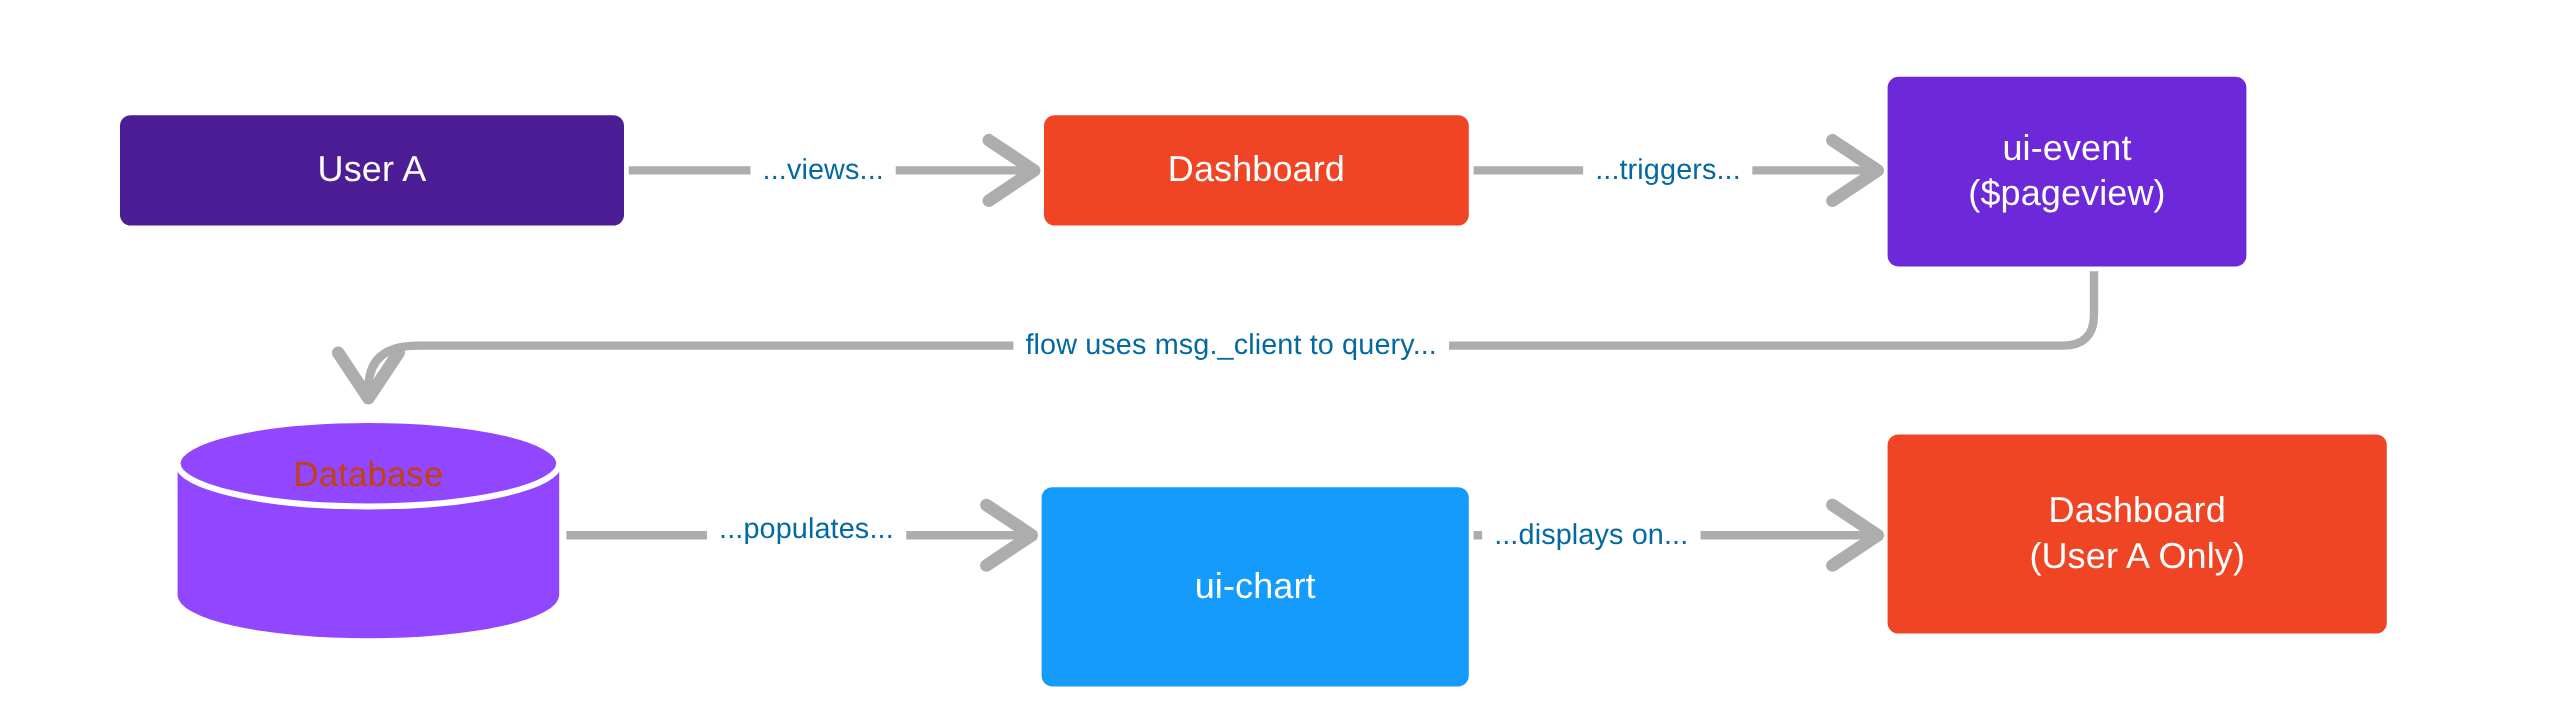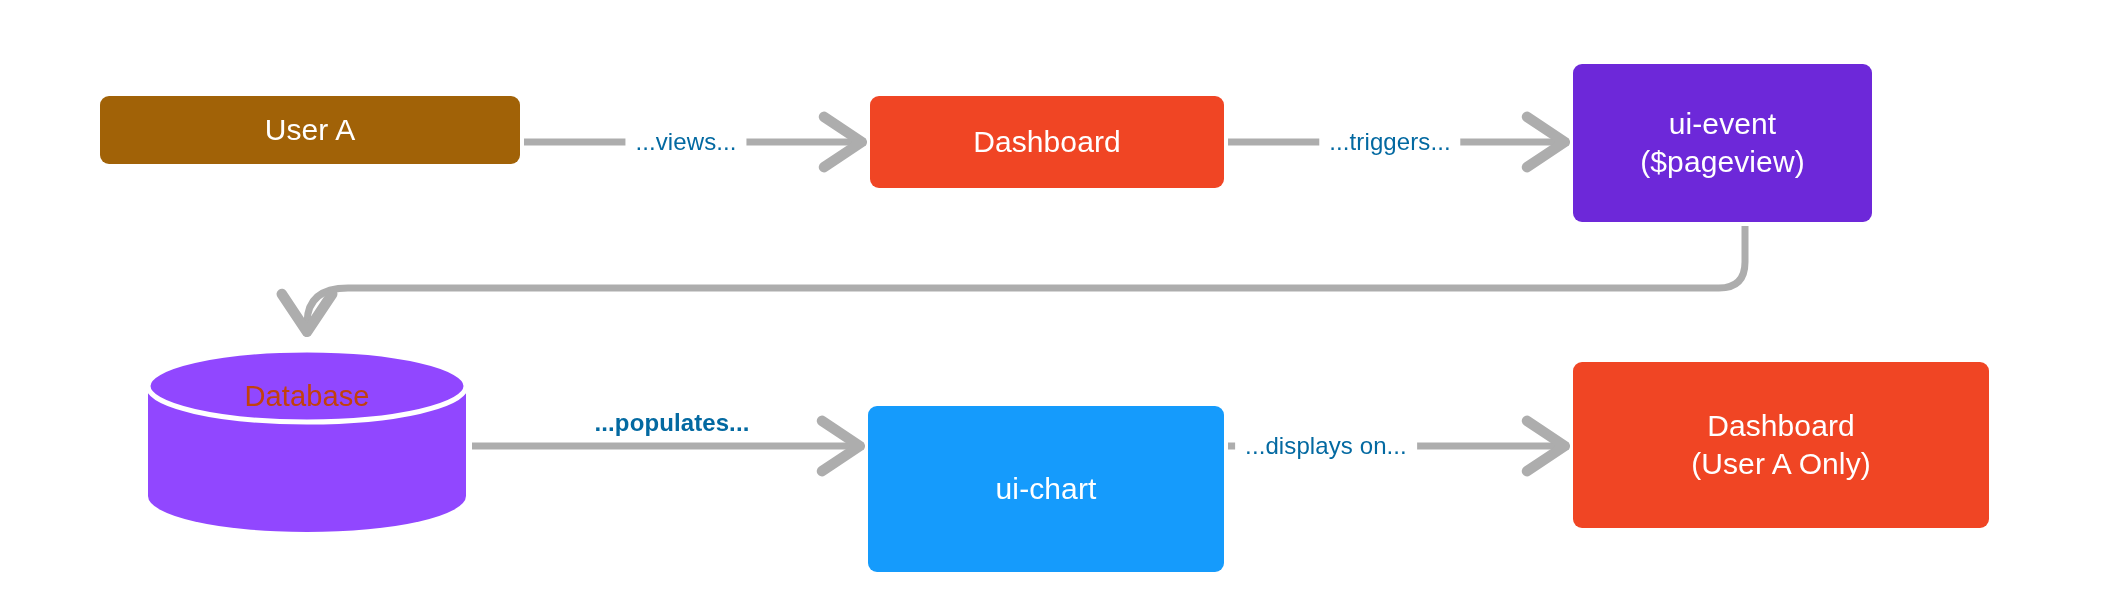--- a/index.html
+++ b/index.html
@@ -32,22 +32,22 @@
   }
   .node.box {
     border-radius: 9px;
   }
   .node .line {
     display: block;
     white-space: nowrap;
   }
   
   #node-user-a {
-    left: 100px; top: 96px; width: 420px; height: 68px;
-    background: #a16207;
+    left: 100px; top: 96px; width: 420px; height: 92px;
+    background: #4c1d95;
     font-size: 30px;
   }
   #node-dashboard-1 {
     left: 870px; top: 96px; width: 354px; height: 92px;
     background: #F04524;
     font-size: 30px;
   }
   #node-ui-event {
     left: 1573px; top: 64px; width: 299px; height: 158px;
     background: #6d28d9;
@@ -127,21 +127,22 @@
       <line x1="472" y1="446" x2="864" y2="446" marker-end="url(#arrowRight)"></line>
 
       <line x1="1228" y1="446" x2="1569" y2="446" marker-end="url(#arrowRight)"></line>
 
       <path d="M 1745 226 L 1745 262 Q 1745 288 1719 288 L 348 288 Q 308 288 307 322 L 307 336" stroke-linejoin="round" marker-end="url(#arrowDown)"></path>
     </g>
   </svg>
 
   <div class="edge-label" style="left:686px; top:142px;">...views...</div>
   <div class="edge-label" style="left:1390px; top:142px;">...triggers...</div>
-  <div class="edge-label" style="left:672px; top:423px;font-weight:bold;">...populates...</div>
+  <div class="edge-label" style="left:1026px; top:288px;">flow uses msg._client to query...</div>
+  <div class="edge-label" style="left:672px; top:441px;">...populates...</div>
   <div class="edge-label" style="left:1326px; top:446px;">...displays on...</div>
 
   <div class="node box" id="node-user-a">
     <span class="line">User A</span>
   </div>
 
   <div class="node box" id="node-dashboard-1">
     <span class="line">Dashboard</span>
   </div>
 

